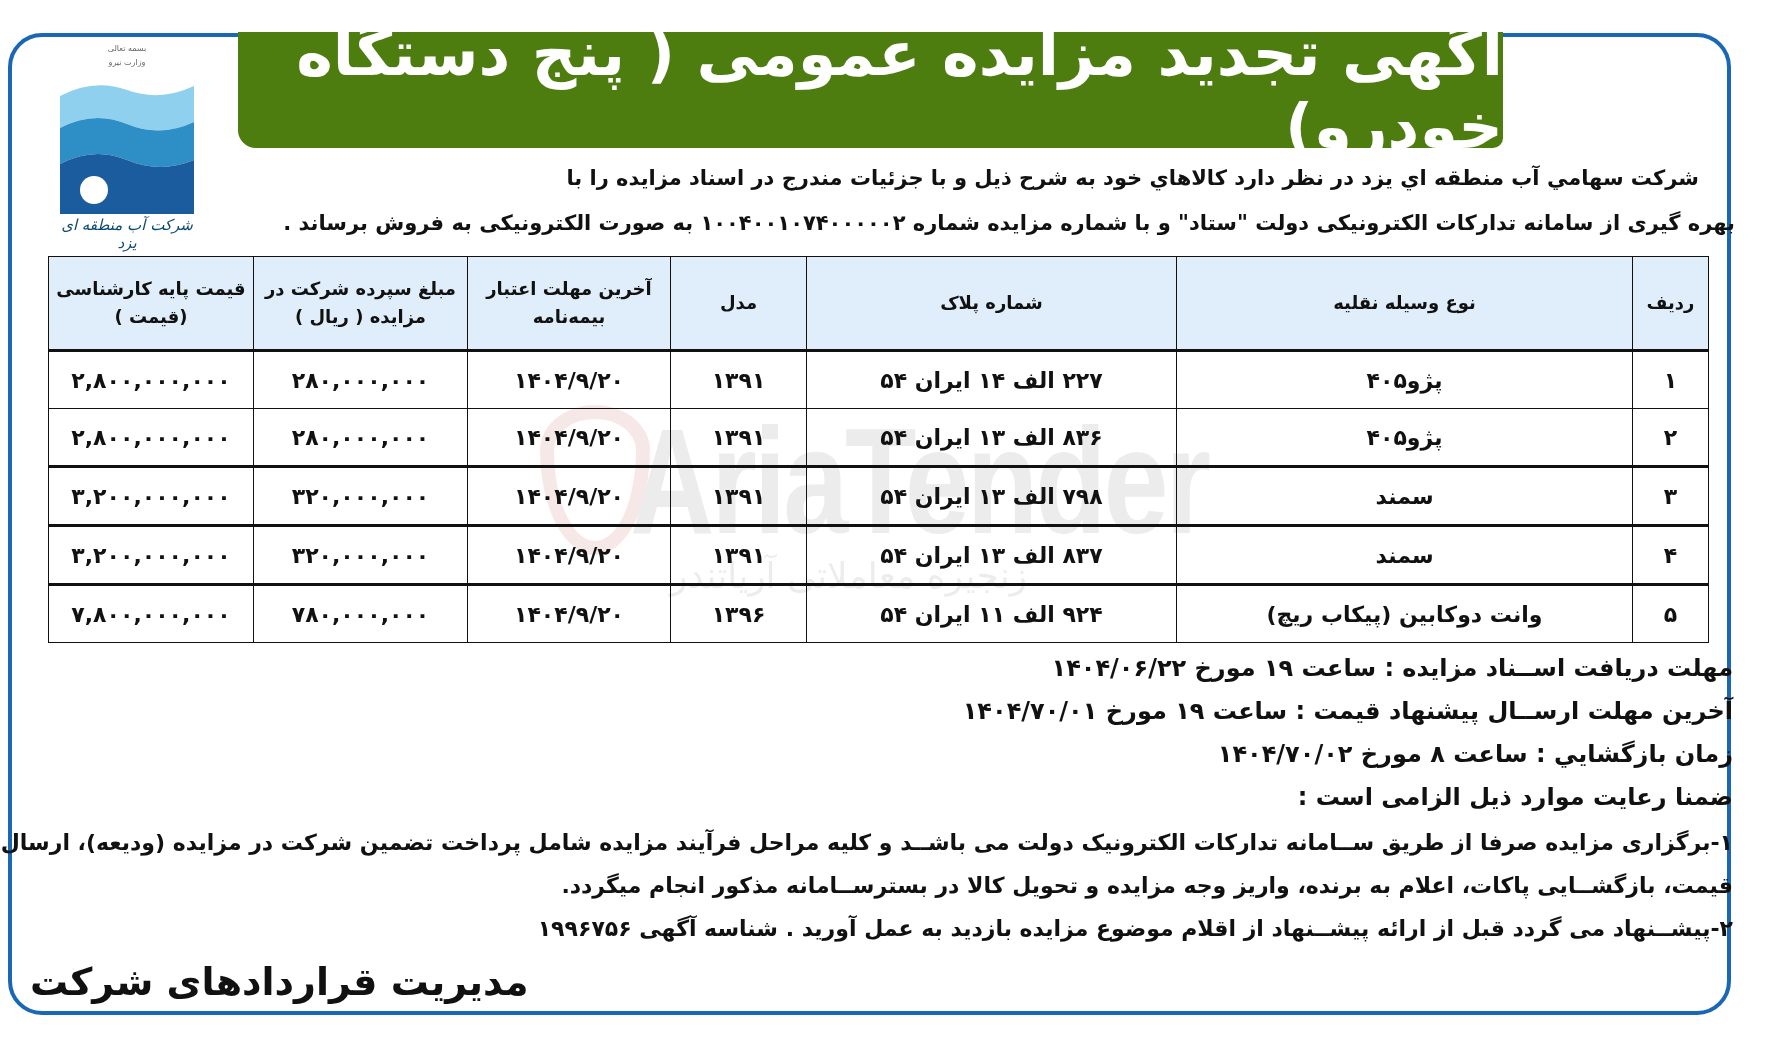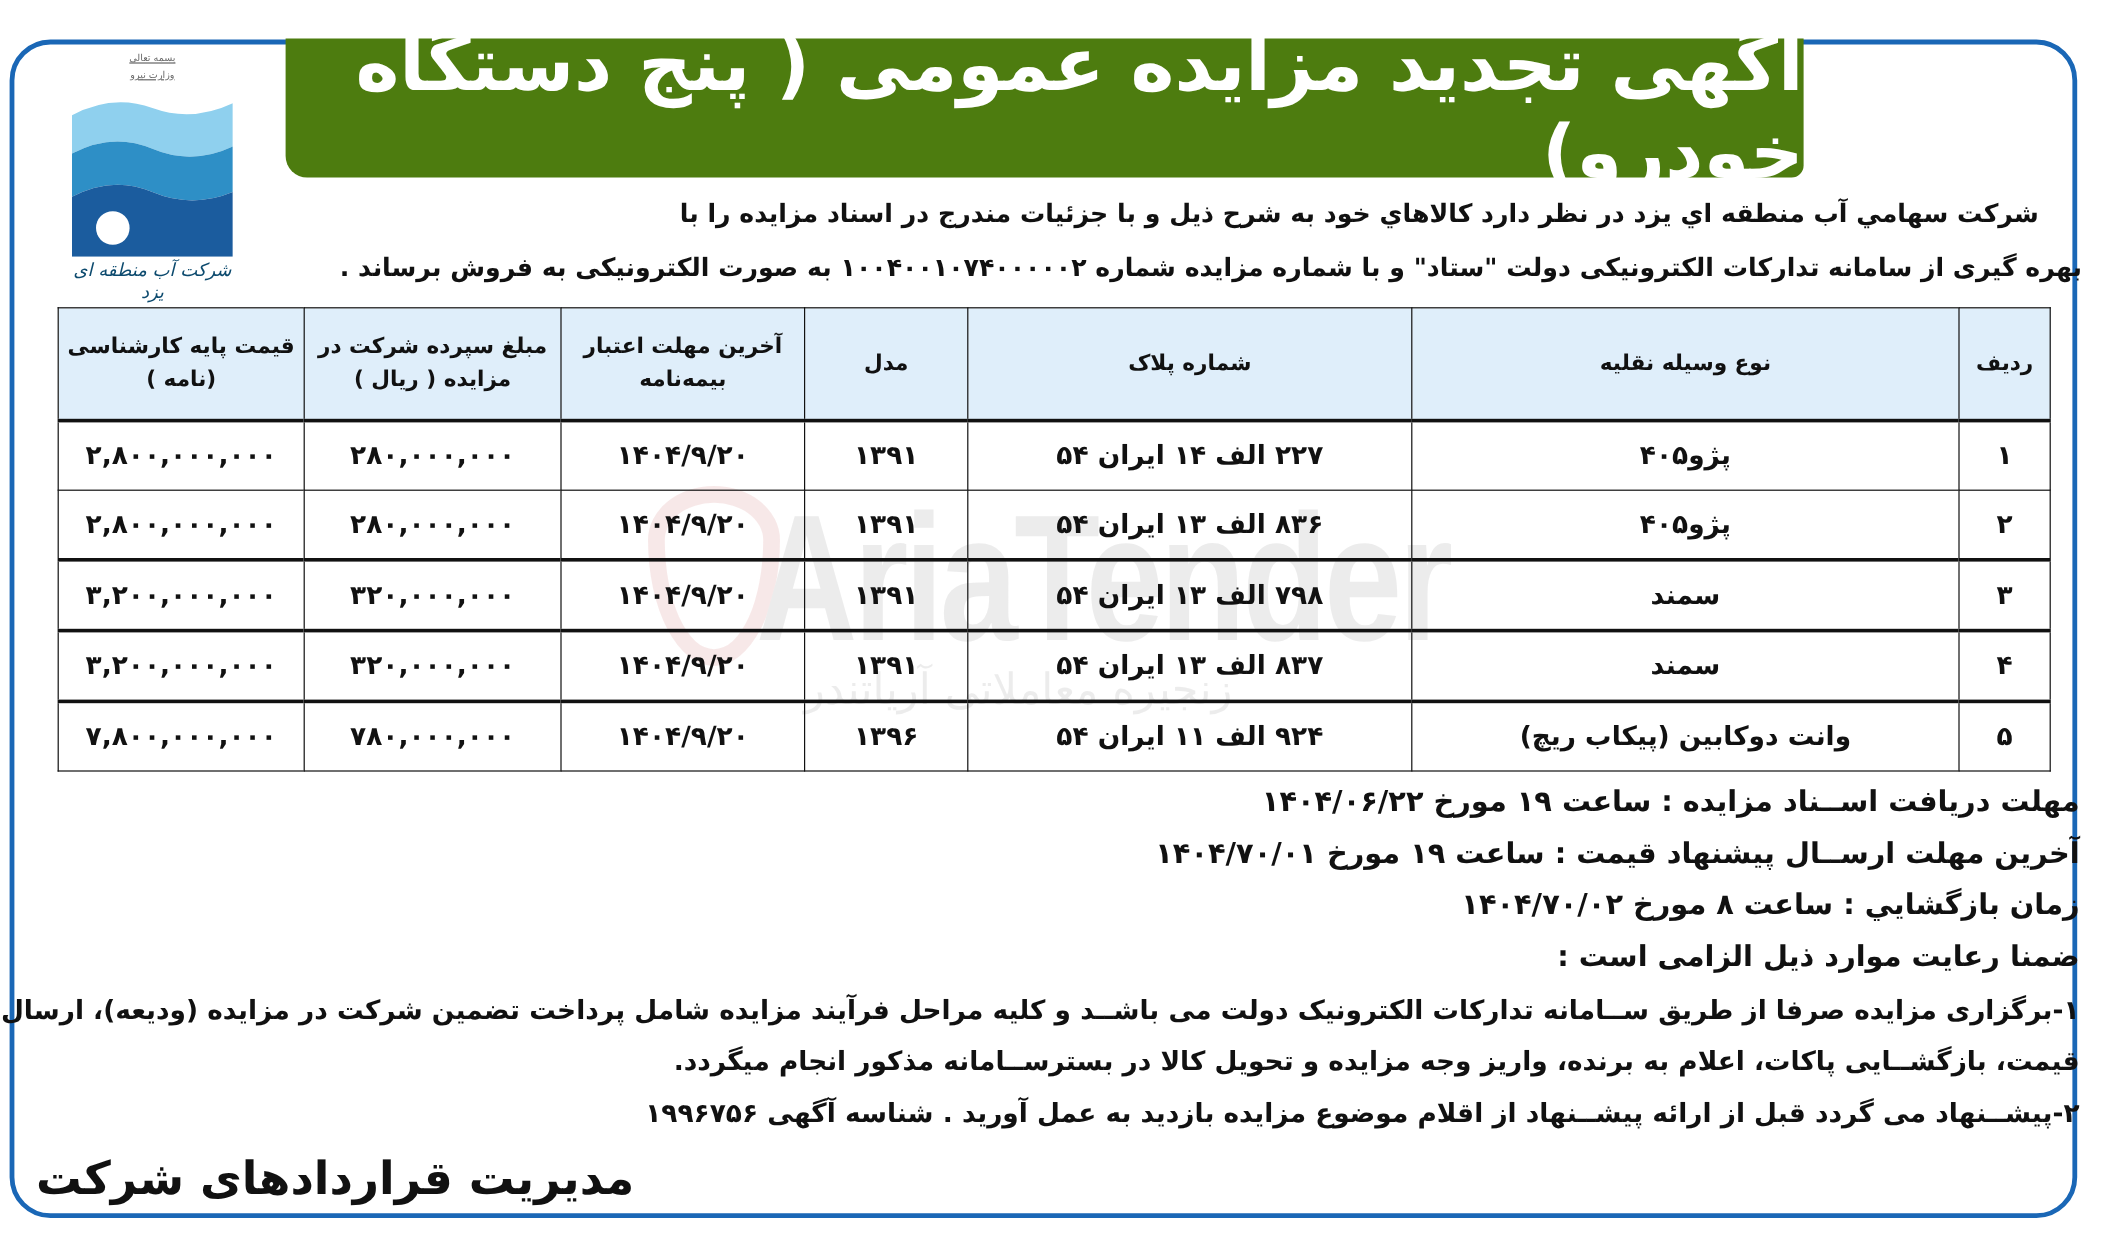--- a/index.html
+++ b/index.html
@@ -5,21 +5,21 @@
   html, body { margin:0; padding:0; background:#ffffff; }
   body { width:1771px; height:1047px; position:relative; overflow:hidden;
          font-family:"DejaVu Sans", sans-serif; color:#111; }
   .frame { position:absolute; left:8px; top:33px; width:1723px; height:982px;
            border:4px solid #1a67b6; border-radius:34px; box-sizing:border-box; }
   .title-bar { position:absolute; left:238px; top:32px; width:1265px; height:116px;
                background:#4d7c0f; border-bottom-left-radius:18px; border-bottom-right-radius:10px;
                display:flex; align-items:center; justify-content:center; }
   .title-bar span { color:#fff; font-weight:bold; font-size:62px; direction:rtl; letter-spacing:0; }
   .logo { position:absolute; left:52px; top:44px; width:150px; height:200px; }
-  .logo .tiny { position:absolute; left:0; width:150px; text-align:center; font-size:8px; color:#666; direction:rtl;text-decoration:underline; }
+  .logo .tiny { position:absolute; left:0; width:150px; text-align:center; font-size:8px; color:#666; direction:rtl; }
   .logo .caption { position:absolute; left:0; top:172px; width:150px; text-align:center;
                    font-family:"DejaVu Serif", serif; font-style:italic; font-size:15px; color:#0c4a6e; direction:rtl; }
   .intro { position:absolute; direction:rtl; font-weight:bold; font-size:21px; white-space:nowrap; }
   table.items { position:absolute; left:48px; top:256px; width:1660px; border-collapse:collapse;
                 direction:rtl; table-layout:fixed; }
   table.items th, table.items td { border:1.5px solid #111; text-align:center; vertical-align:middle;
                                    font-weight:bold; font-size:22px; }
   table.items th { background:#dfeefa; height:90px; font-size:18px; line-height:28px; }
   table.items td { height:54px; }
   table.items tr.thick td { border-top:3px solid #111; }
@@ -82,21 +82,21 @@
       <th>
         <div>آخرین مهلت اعتبار</div>
         <div>بیمه‌نامه</div>
       </th>
       <th>
         <div>مبلغ سپرده شرکت در</div>
         <div>مزایده ( ریال )</div>
       </th>
       <th>
         <div>قیمت پایه کارشناسی</div>
-        <div>(نامه )</div>
+        <div>(قیمت )</div>
       </th>
     </tr>
   </thead>
   <tbody>
     <tr class="thick">
       <td>۱</td>
       <td>پژو۴۰۵</td>
       <td>۲۲۷ الف ۱۴ ایران ۵۴</td>
       <td>۱۳۹۱</td>
       <td>۱۴۰۴/۹/۲۰</td>

